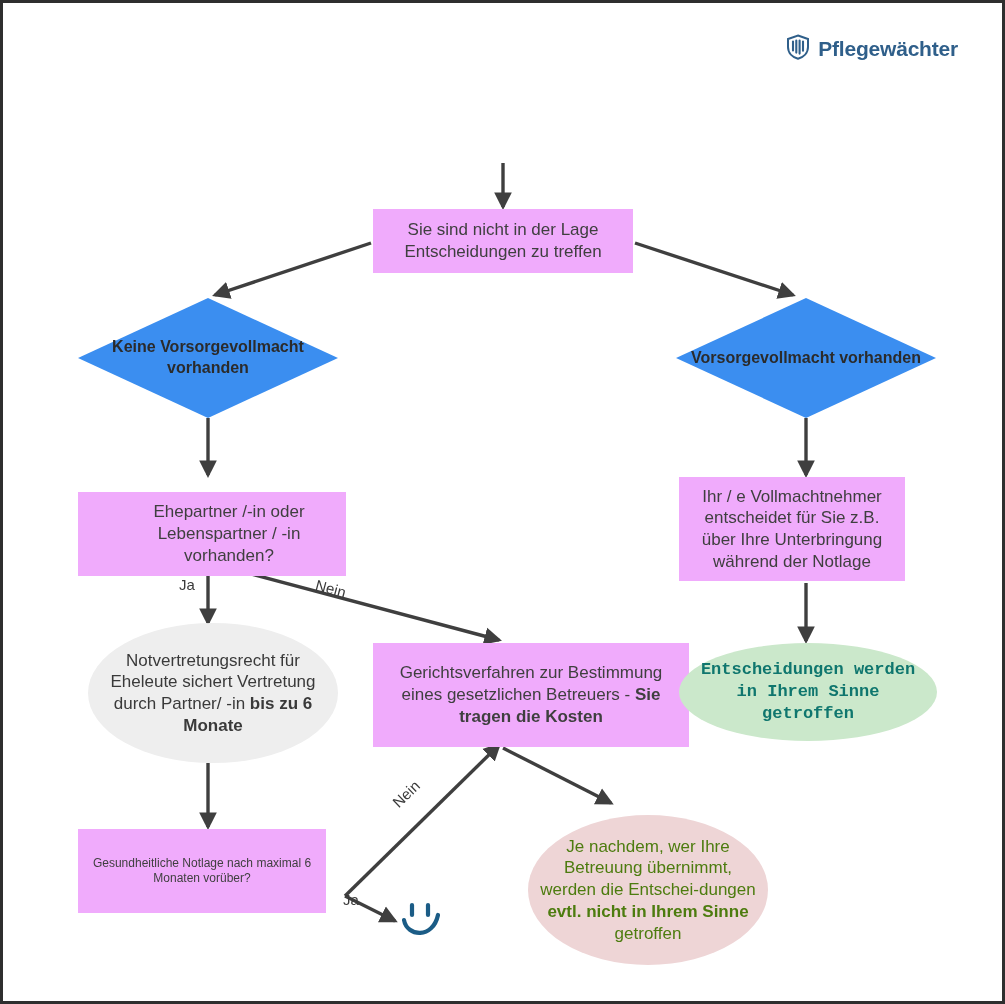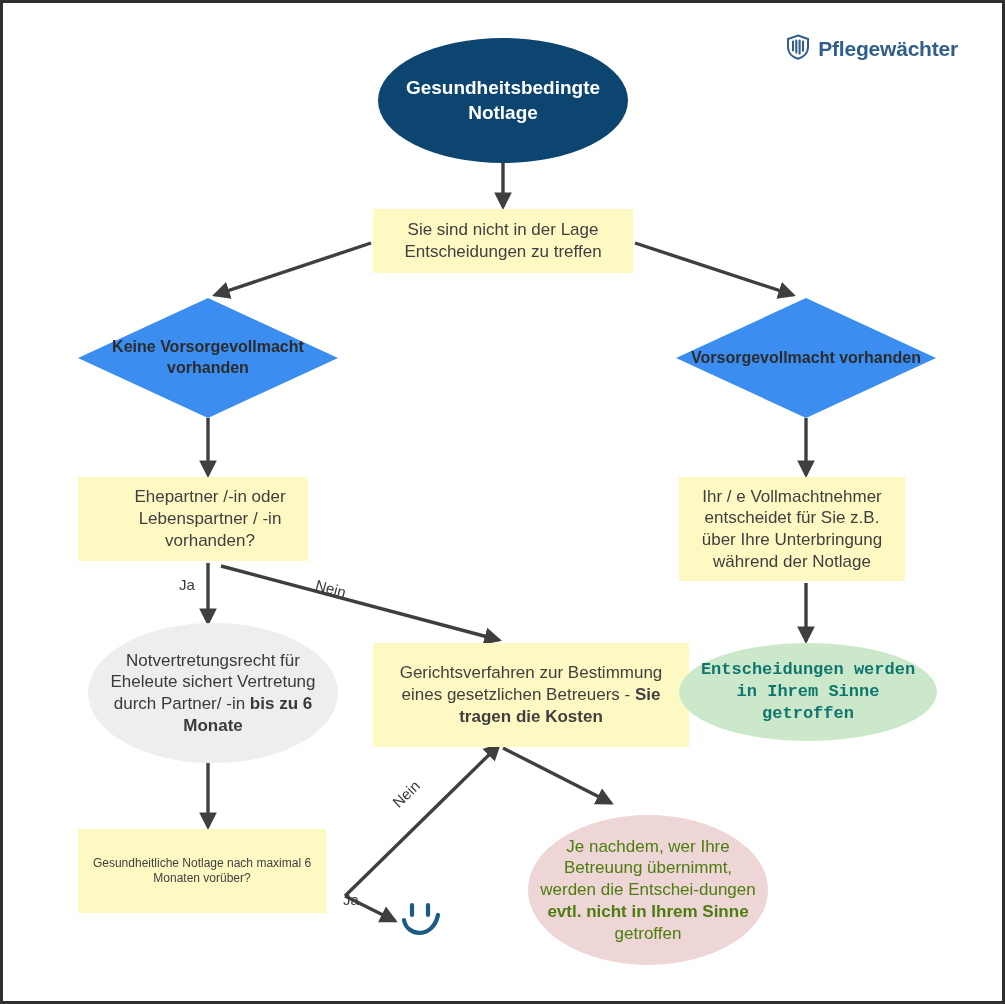--- a/index.html
+++ b/index.html
@@ -45,21 +45,21 @@
     display: flex;
     align-items: center;
     justify-content: center;
     text-align: center;
     line-height: 1.28;
     color: #3a3a3a;
   }
   .node .txt { padding: 0 10px; }
   .node b { font-weight: bold; }
 
-  .rect { background: #fef9c3; color: #3f3f3f; }
+  .rect { background: #f0abfc; color: #3f3f3f; }
   .ellipse { border-radius: 50%; }
 
   .n-root {
     background: #0b4570;
     color: #ffffff;
     font-weight: bold;
     font-size: 19px;
     border-radius: 50%;
   }
   .diamond-wrap { position: absolute; }
@@ -143,39 +143,36 @@
       <line x1="803" y1="580" x2="803" y2="638"></line>
 
       <line x1="342" y1="893" x2="496" y2="742"></line>
 
       <line x1="342" y1="893" x2="392" y2="918"></line>
 
       <line x1="500" y1="745" x2="608" y2="800"></line>
     </g>
   </svg>
 
-  <div class="node n-root" style="left:375px; top:35px; width:250px; height:125px;">
-    <span class="txt">Gesundheitsbedingte Notlage</span>
-  </div>
 
   <div class="node rect" style="left:370px; top:206px; width:260px; height:64px; font-size:17px;">
     <span class="txt">Sie sind nicht in der Lage Entscheidungen zu treffen</span>
   </div>
 
   <div class="diamond-wrap" style="left:75px; top:295px; width:260px; height:120px;">
     <div class="diamond-shape"></div>
     <div class="diamond-label">Keine Vorsorgevollmacht vorhanden</div>
   </div>
 
   <div class="diamond-wrap" style="left:673px; top:295px; width:260px; height:120px;">
     <div class="diamond-shape"></div>
     <div class="diamond-label">Vorsorgevollmacht vorhanden</div>
   </div>
 
-  <div class="node rect" style="left:75px; top:474px; width:230px; height:84px; font-size:17px;padding-left:34px;">
+  <div class="node rect" style="left:75px; top:489px; width:268px; height:84px; font-size:17px;padding-left:34px;">
     <span class="txt">Ehepartner /-in oder Lebenspartner / -in vorhanden?</span>
   </div>
 
   <div class="node rect" style="left:676px; top:474px; width:226px; height:104px; font-size:17px;">
     <span class="txt">Ihr / e Vollmachtnehmer entscheidet für Sie z.B. über Ihre Unterbringung während der Notlage</span>
   </div>
 
   <div class="node ellipse n-lightgrey" style="left:85px; top:620px; width:250px; height:140px;">
     <span class="txt"><span>Notvertretungsrecht für Eheleute sichert Vertretung durch Partner/ -in </span><b>bis zu 6 Monate</b><span></span></span>
   </div>

